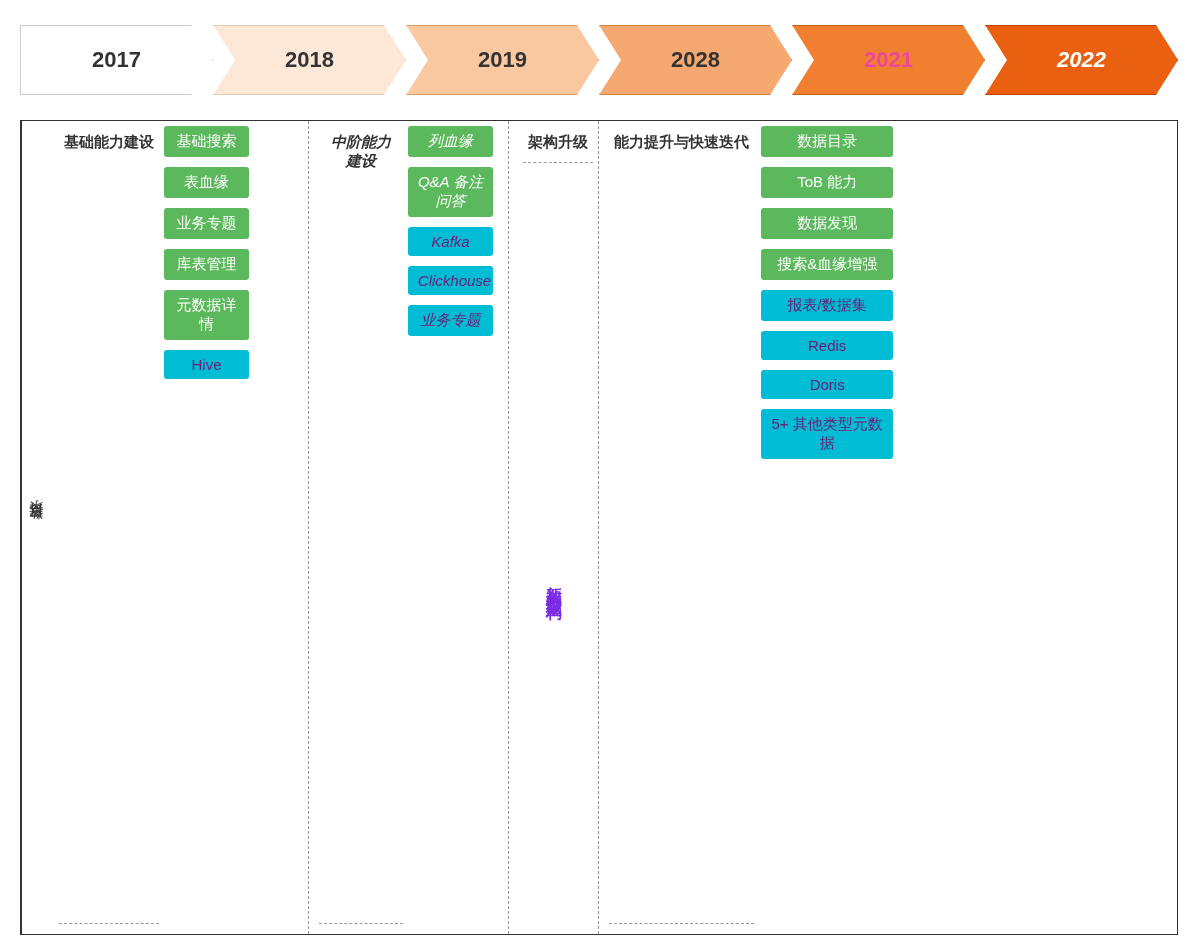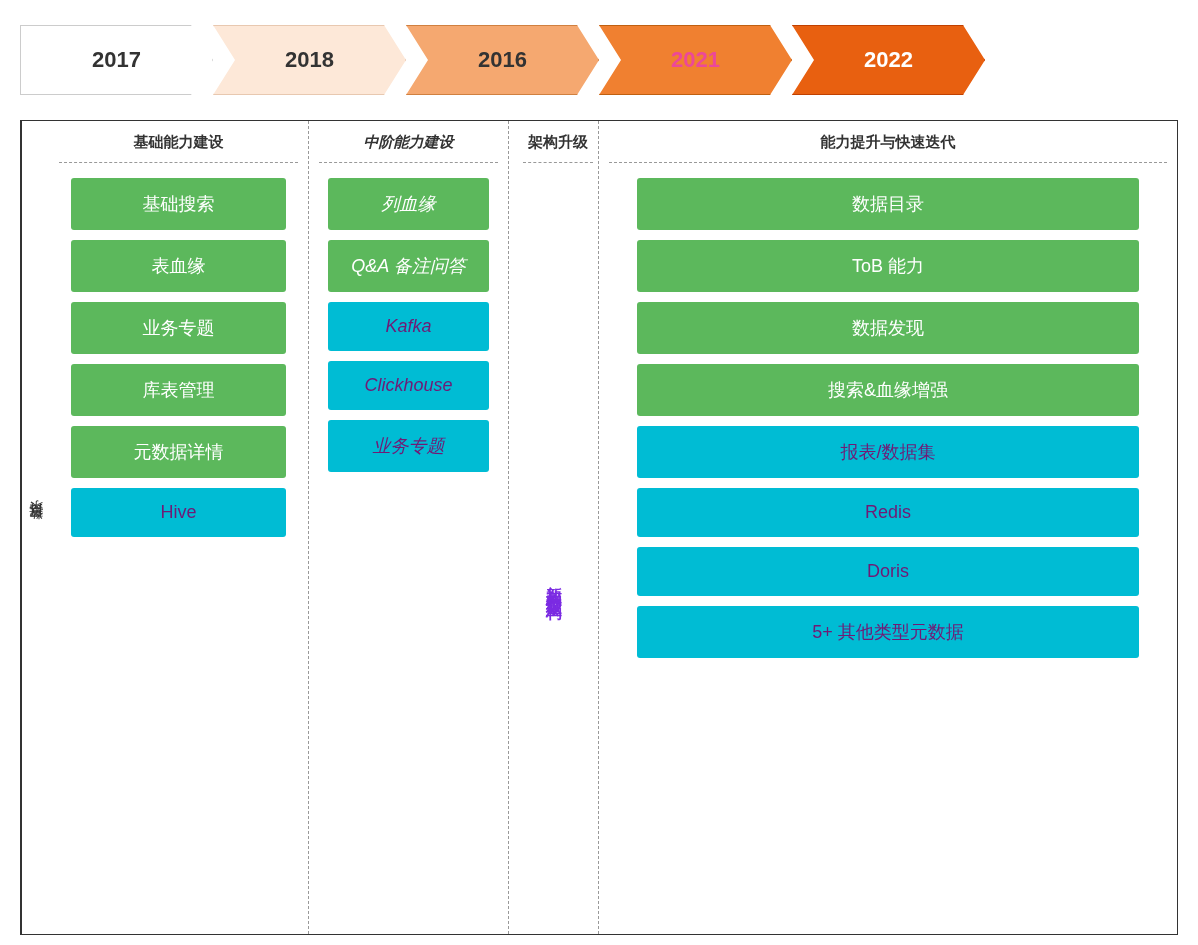--- a/index.html
+++ b/index.html
@@ -81,21 +81,21 @@
     }
 
     .columns-area {
       display: flex;
       flex: 1;
     }
 
     
     .phase-col {
       display: flex;
-      flex-direction: column;
+      flex-direction: row;
       border-right: 1.5px dashed #999;
       padding: 0 10px;
       flex: 1;
     }
 
     .phase-col:last-child {
       border-right: none;
     }
 
     .phase-header {
@@ -111,23 +111,23 @@
     .phase-items {
       display: flex;
       flex-direction: column;
       gap: 10px;
       align-items: center;
       padding: 5px 0;
     }
 
     .tag-item {
       width: 90%;
-      padding: 14px 10px;
-      text-align: center;
-      font-size: 18px;
+      padding: 6px 10px;
+      text-align: center;
+      font-size: 15px;
       color: #333;
       border-radius: 3px;
       font-weight: 500;
     }
 
     .tag-green { background-color: #5cb85c; color: #fff; }
     .tag-cyan  { background-color: #00bcd4; color: #701a75; }
 
     
     .phase-col-arch {
@@ -185,28 +185,32 @@
   <div class="timeline">
   <div class="arrow-item" style="width: 193px; min-width: 193px;">
         <div class="arrow-shape" style="background-color: rgb(255, 255, 255); border: 1.5px solid rgb(204, 204, 204); clip-path: polygon(0px 0px, calc(100% - 22px) 0px, 100% 50%, calc(100% - 22px) 100%, 0px 100%);"></div>
         <span class="arrow-label">2017</span>
       </div>
       <div class="arrow-item" style="width: 193px; min-width: 193px;">
         <div class="arrow-shape" style="background-color: rgb(253, 232, 216); border: 1.5px solid rgb(232, 200, 176); clip-path: polygon(0px 0px, calc(100% - 22px) 0px, 100% 50%, calc(100% - 22px) 100%, 0px 100%, 22px 50%);"></div>
         <span class="arrow-label">2018</span>
       </div>
       <div class="arrow-item" style="width: 193px; min-width: 193px;">
+        <div class="arrow-shape" style="background-color: rgb(249, 200, 160); border: 1.5px solid rgb(224, 160, 112); clip-path: polygon(0px 0px, calc(100% - 22px) 0px, 100% 50%, calc(100% - 22px) 100%, 0px 100%, 22px 50%);"></div>
+        <span class="arrow-label">2019</span>
+      </div>
+      <div class="arrow-item" style="width: 193px; min-width: 193px;">
         <div class="arrow-shape" style="background-color: rgb(245, 168, 112); border: 1.5px solid rgb(208, 128, 64); clip-path: polygon(0px 0px, calc(100% - 22px) 0px, 100% 50%, calc(100% - 22px) 100%, 0px 100%, 22px 50%);"></div>
-        <span class="arrow-label">2016</span>
+        <span class="arrow-label">2028</span>
       </div>
       <div class="arrow-item" style="width: 193px; min-width: 193px;">
         <div class="arrow-shape" style="background-color: rgb(240, 128, 48); border: 1.5px solid rgb(192, 96, 16); clip-path: polygon(0px 0px, calc(100% - 22px) 0px, 100% 50%, calc(100% - 22px) 100%, 0px 100%, 22px 50%);"></div>
         <span class="arrow-label" style="color: #ec4899;">2021</span>
       </div>
-      <div class="arrow-item" style="width: 193px; min-width: 193px;">
+      <div class="arrow-item" style="width: 193px; min-width: 193px; font-style: italic;">
         <div class="arrow-shape" style="background-color: rgb(232, 96, 16); border: 1.5px solid rgb(192, 64, 0); clip-path: polygon(0px 0px, calc(100% - 22px) 0px, 100% 50%, calc(100% - 22px) 100%, 0px 100%, 22px 50%);"></div>
         <span class="arrow-label" style="color: rgb(255, 255, 255);">2022</span>
       </div>
     </div>
 
   <div class="content-area">
     <div class="left-label">数据目录</div>
     <div class="columns-area">
 
       <div class="phase-col phase-col-base">

